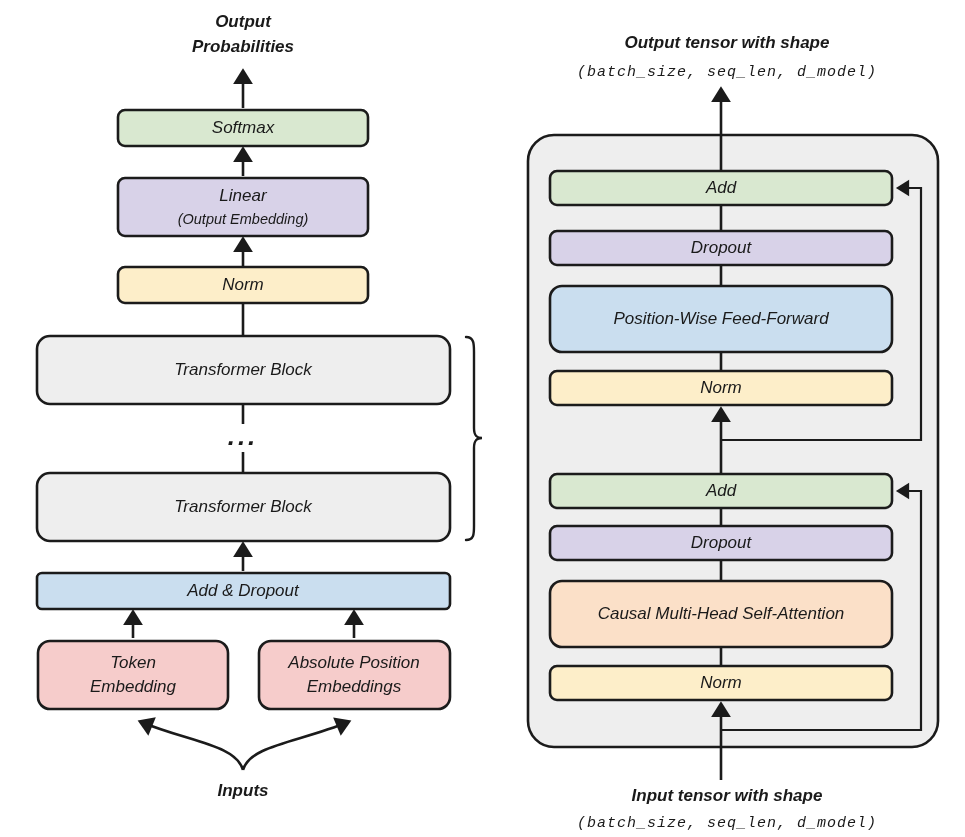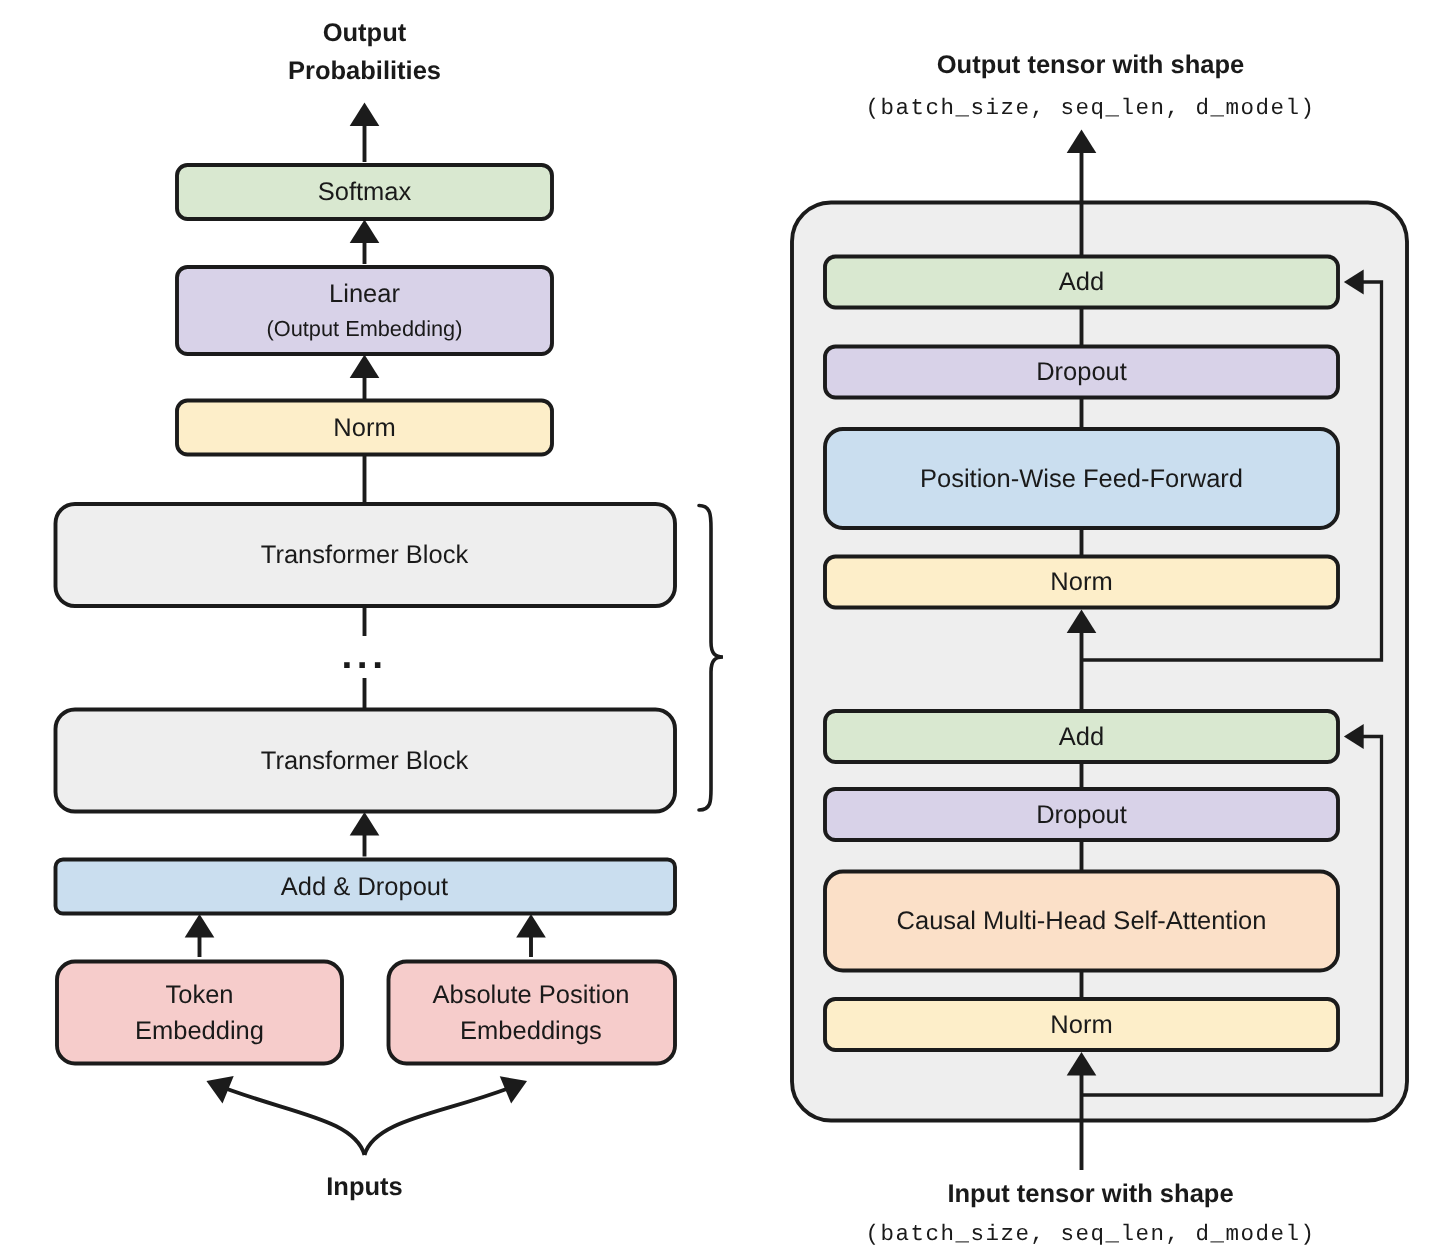--- a/index.html
+++ b/index.html
@@ -1,18 +1,18 @@
 <!DOCTYPE html>
 <html><head>
 <meta charset="utf-8">
 <style>
   html,body{margin:0;padding:0;background:#ffffff;}
   body{width:965px;height:837px;overflow:hidden;
        font-family:"Liberation Sans",sans-serif;color:#1a1a1a;}
-  #stage{position:relative;width:965px;height:837px;}
+  #stage{position:relative;width:965px;height:837px;font-style:italic;}
   svg{position:absolute;left:0;top:0;}
   .blk{stroke:#1b1b1b;stroke-width:2.6;}
   .lbl{font-family:"Liberation Sans",sans-serif;font-size:17px;fill:#1a1a1a;
        text-anchor:middle;dominant-baseline:middle;}
   .lbl-sm{font-size:14.5px;}
   .cap{font-family:"Liberation Sans",sans-serif;font-size:17px;fill:#1a1a1a;
        text-anchor:middle;dominant-baseline:middle;font-weight:600;}
   .mono{font-family:"Liberation Mono",monospace;font-size:15px;fill:#1a1a1a;
         text-anchor:middle;dominant-baseline:middle;letter-spacing:1px;}
   .edge{stroke:#1b1b1b;stroke-width:2.6;fill:none;}

